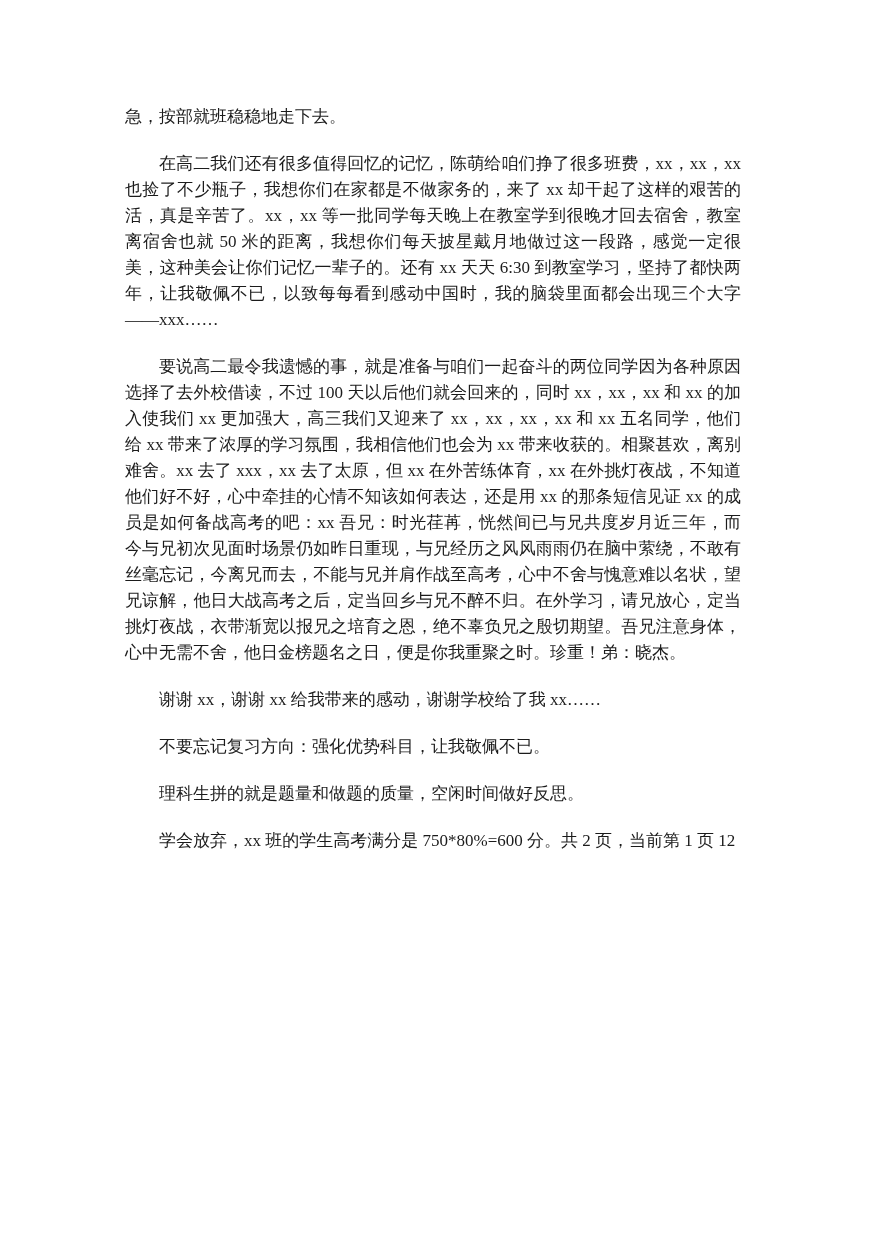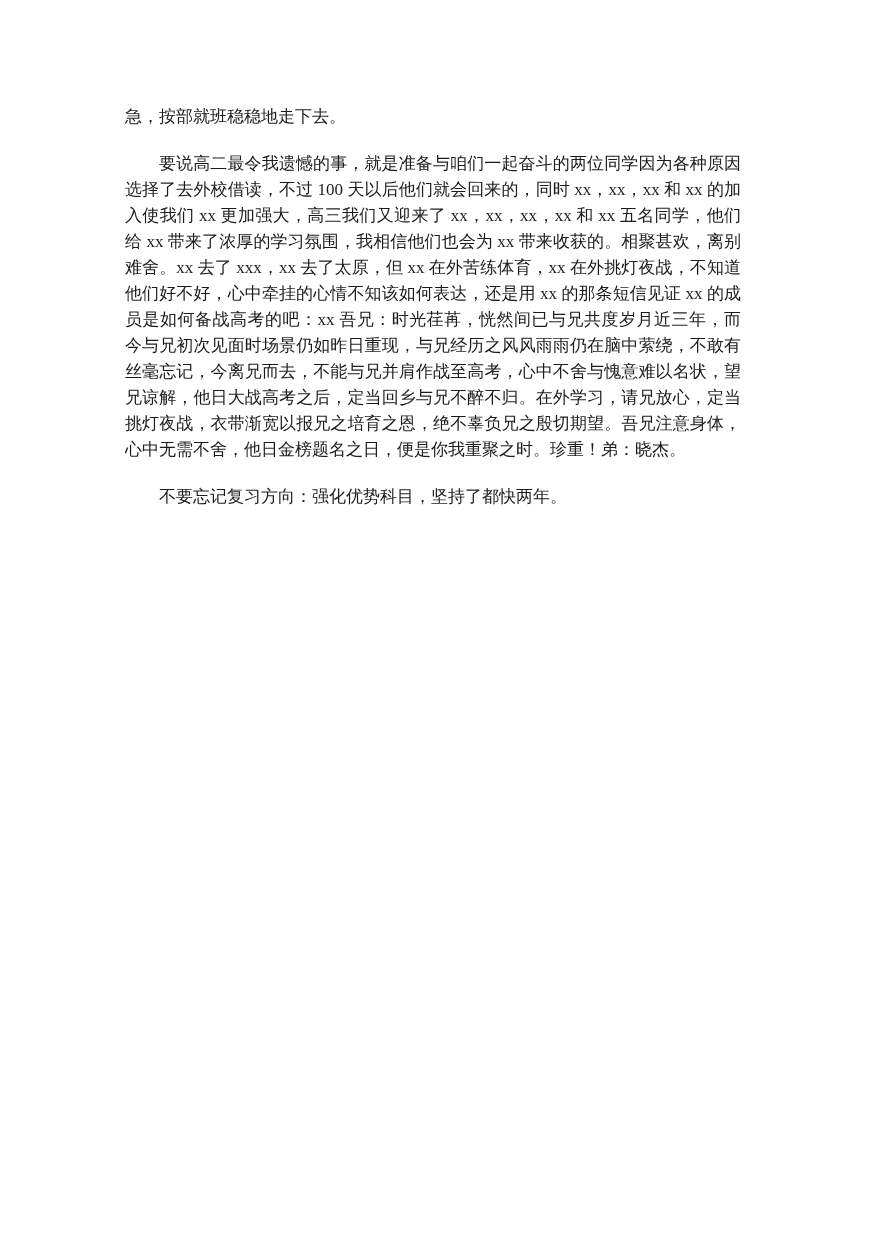--- a/index.html
+++ b/index.html
@@ -27,15 +27,19 @@
   }
   .page p.indent {
     text-indent: 2em;
   }
 </style>
 </head>
 <body>
 
 <div class="page">
   <p class="para">急，按部就班稳稳地走下去。</p>
+  <p class="para indent">在高二我们还有很多值得回忆的记忆，陈萌给咱们挣了很多班费，xx，xx，xx 也捡了不少瓶子，我想你们在家都是不做家务的，来了 xx 却干起了这样的艰苦的活，真是辛苦了。xx，xx 等一批同学每天晚上在教室学到很晚才回去宿舍，教室离宿舍也就 50 米的距离，我想你们每天披星戴月地做过这一段路，感觉一定很美，这种美会让你们记忆一辈子的。还有 xx 天天 6:30 到教室学习，坚持了都快两年，让我敬佩不已，以致每每看到感动中国时，我的脑袋里面都会出现三个大字——xxx……</p>
   <p class="para indent">要说高二最令我遗憾的事，就是准备与咱们一起奋斗的两位同学因为各种原因选择了去外校借读，不过 100 天以后他们就会回来的，同时 xx，xx，xx 和 xx 的加入使我们 xx 更加强大，高三我们又迎来了 xx，xx，xx，xx 和 xx 五名同学，他们给 xx 带来了浓厚的学习氛围，我相信他们也会为 xx 带来收获的。相聚甚欢，离别难舍。xx 去了 xxx，xx 去了太原，但 xx 在外苦练体育，xx 在外挑灯夜战，不知道他们好不好，心中牵挂的心情不知该如何表达，还是用 xx 的那条短信见证 xx 的成员是如何备战高考的吧：xx 吾兄：时光荏苒，恍然间已与兄共度岁月近三年，而今与兄初次见面时场景仍如昨日重现，与兄经历之风风雨雨仍在脑中萦绕，不敢有丝毫忘记，今离兄而去，不能与兄并肩作战至高考，心中不舍与愧意难以名状，望兄谅解，他日大战高考之后，定当回乡与兄不醉不归。在外学习，请兄放心，定当挑灯夜战，衣带渐宽以报兄之培育之恩，绝不辜负兄之殷切期望。吾兄注意身体，心中无需不舍，他日金榜题名之日，便是你我重聚之时。珍重！弟：晓杰。</p>
-  <p class="para indent">不要忘记复习方向：强化优势科目，坚持了都快两年。</p>
+  <p class="para indent">谢谢 xx，谢谢 xx 给我带来的感动，谢谢学校给了我 xx……</p>
+  <p class="para indent">不要忘记复习方向：强化优势科目，让我敬佩不已。</p>
+  <p class="para indent">理科生拼的就是题量和做题的质量，空闲时间做好反思。</p>
+  <p class="para indent">学会放弃，xx 班的学生高考满分是 750*80%=600 分。共 2 页，当前第 1 页 12</p>
 </div>
 
 </body></html>

